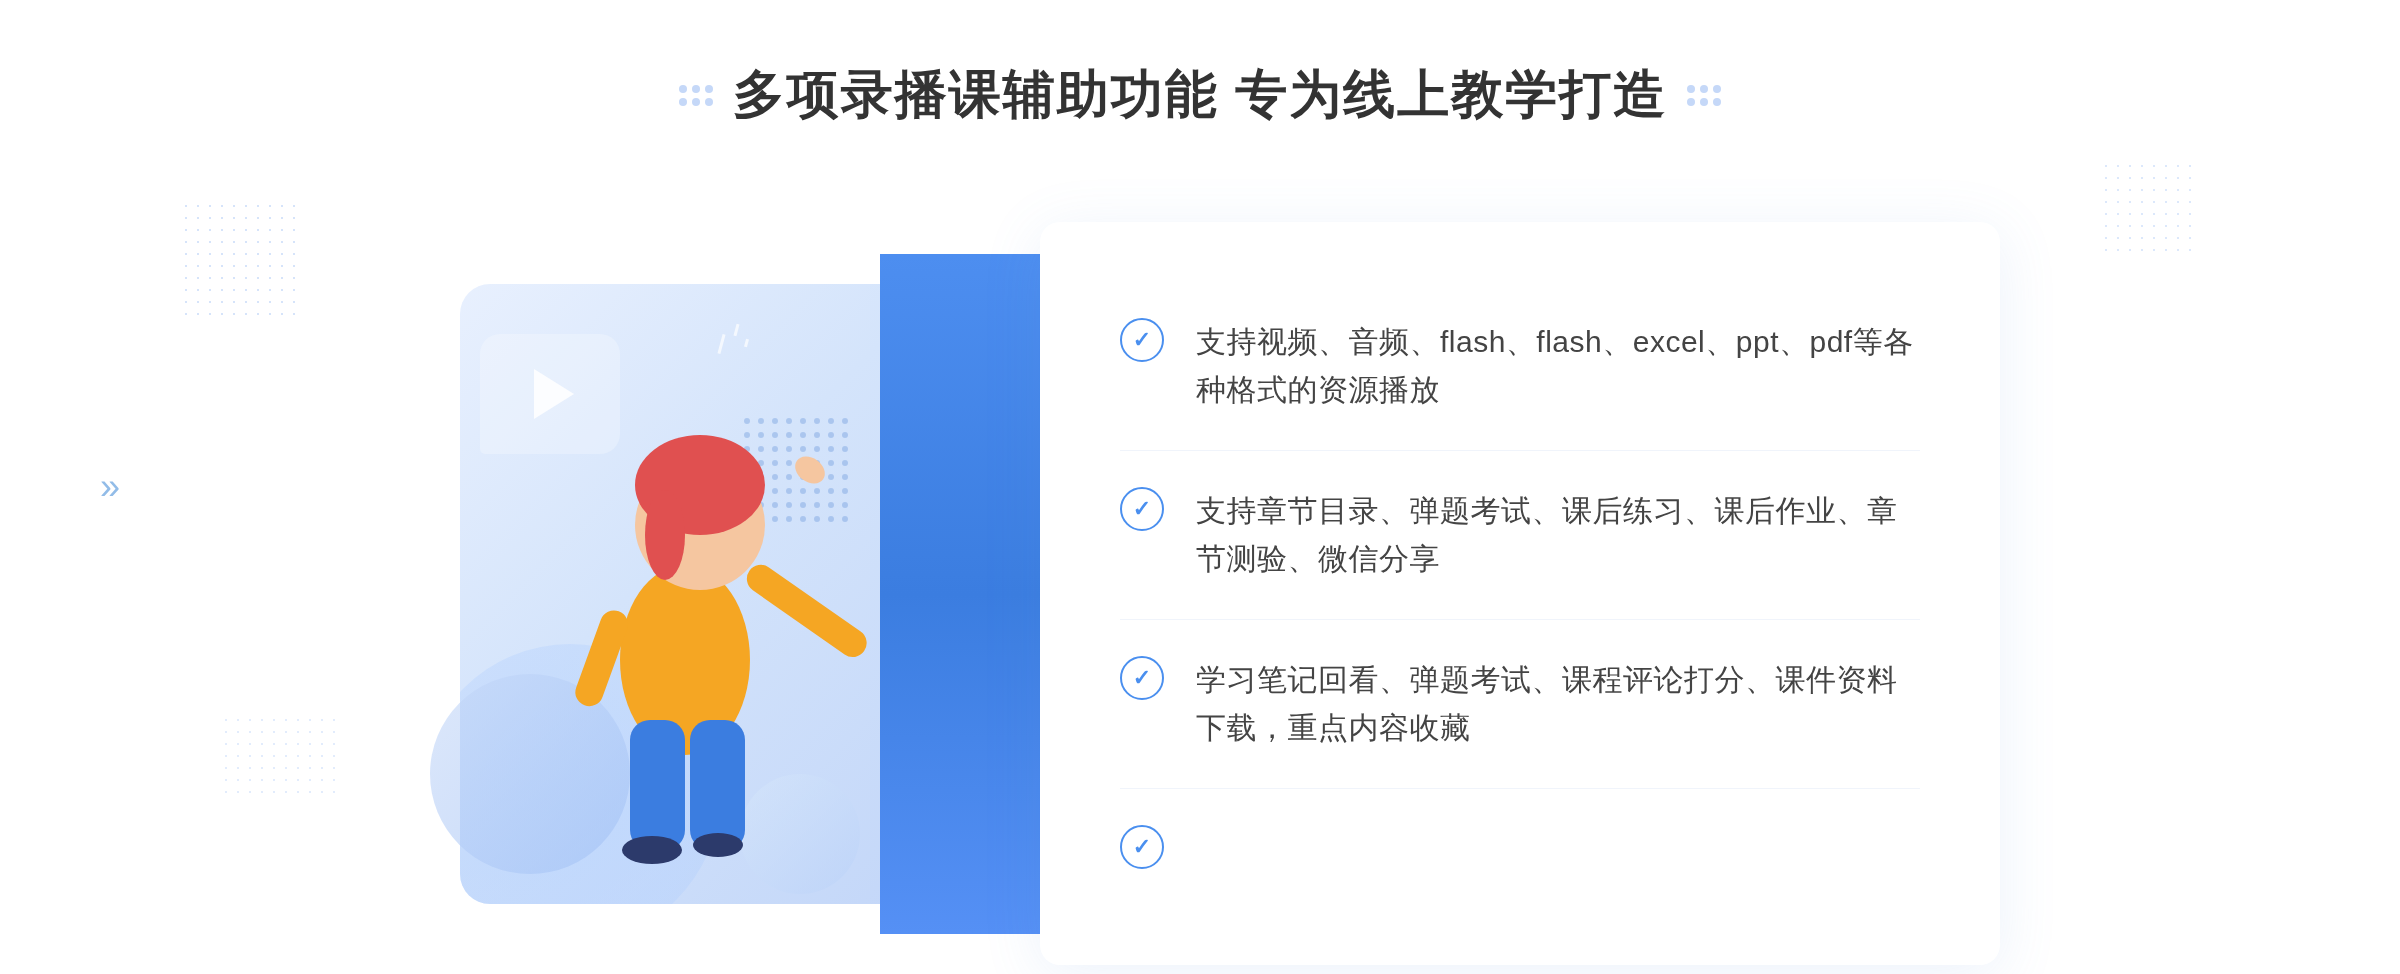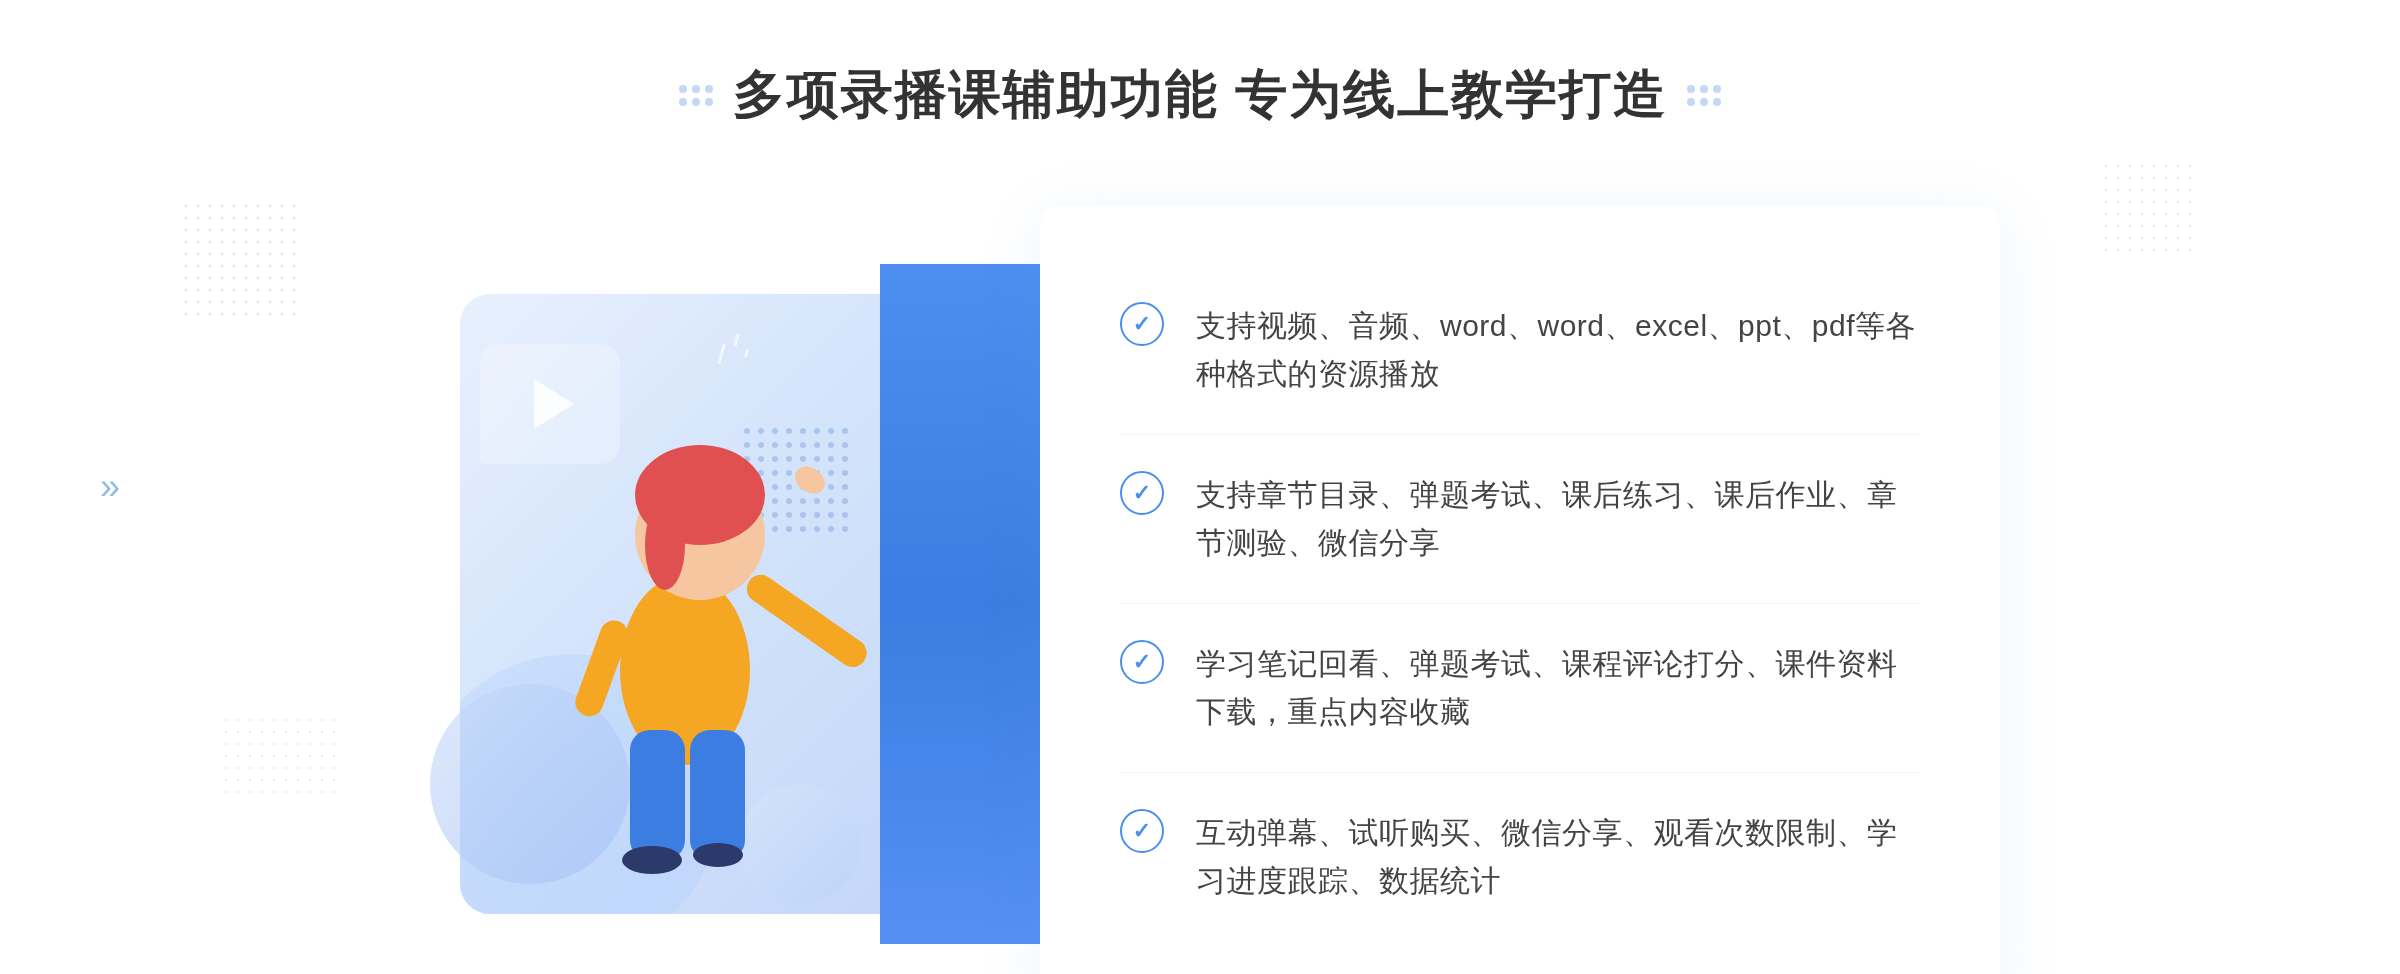--- a/index.html
+++ b/index.html
@@ -77,21 +77,21 @@
       text-align: center;
       margin-bottom: 60px;
       position: relative;
     }
 
     .title-row {
       display: flex;
       align-items: center;
       justify-content: center;
       gap: 20px;
-      margin-bottom: 16px;
+      margin-bottom: 32px;
     }
 
     .title-dot {
       width: 8px;
       height: 8px;
       background-color: #c5d8f8;
       border-radius: 50%;
     }
 
     .title-dots-group {
@@ -461,39 +461,38 @@
         </g>
       </svg>
     </div>
 
     <div class="features-card">
 
       <div class="feature-item">
         <div class="check-circle">
           <span class="check-mark">✓</span>
         </div>
-        <span class="feature-text">支持视频、音频、word、word、excel、ppt、pdf等各种格式的资源播放</span>
+        <span class="feature-text">支持视频、音频、flash、flash、excel、ppt、pdf等各种格式的资源播放</span>
       </div>
 
       <div class="feature-item">
         <div class="check-circle">
           <span class="check-mark">✓</span>
         </div>
         <span class="feature-text">支持章节目录、弹题考试、课后练习、课后作业、章节测验、微信分享</span>
       </div>
 
       <div class="feature-item">
         <div class="check-circle">
           <span class="check-mark">✓</span>
         </div>
         <span class="feature-text">学习笔记回看、弹题考试、课程评论打分、课件资料下载，重点内容收藏</span>
       </div>
 
       <div class="feature-item">
         <div class="check-circle">
           <span class="check-mark">✓</span>
         </div>
-        <span class="feature-text">互动弹幕、试听购买、微信分享、观看次数限制、学习进度跟踪、数据统计</span>
       </div>
 
     </div>
   </div>
 </div>
 
 </body></html>

